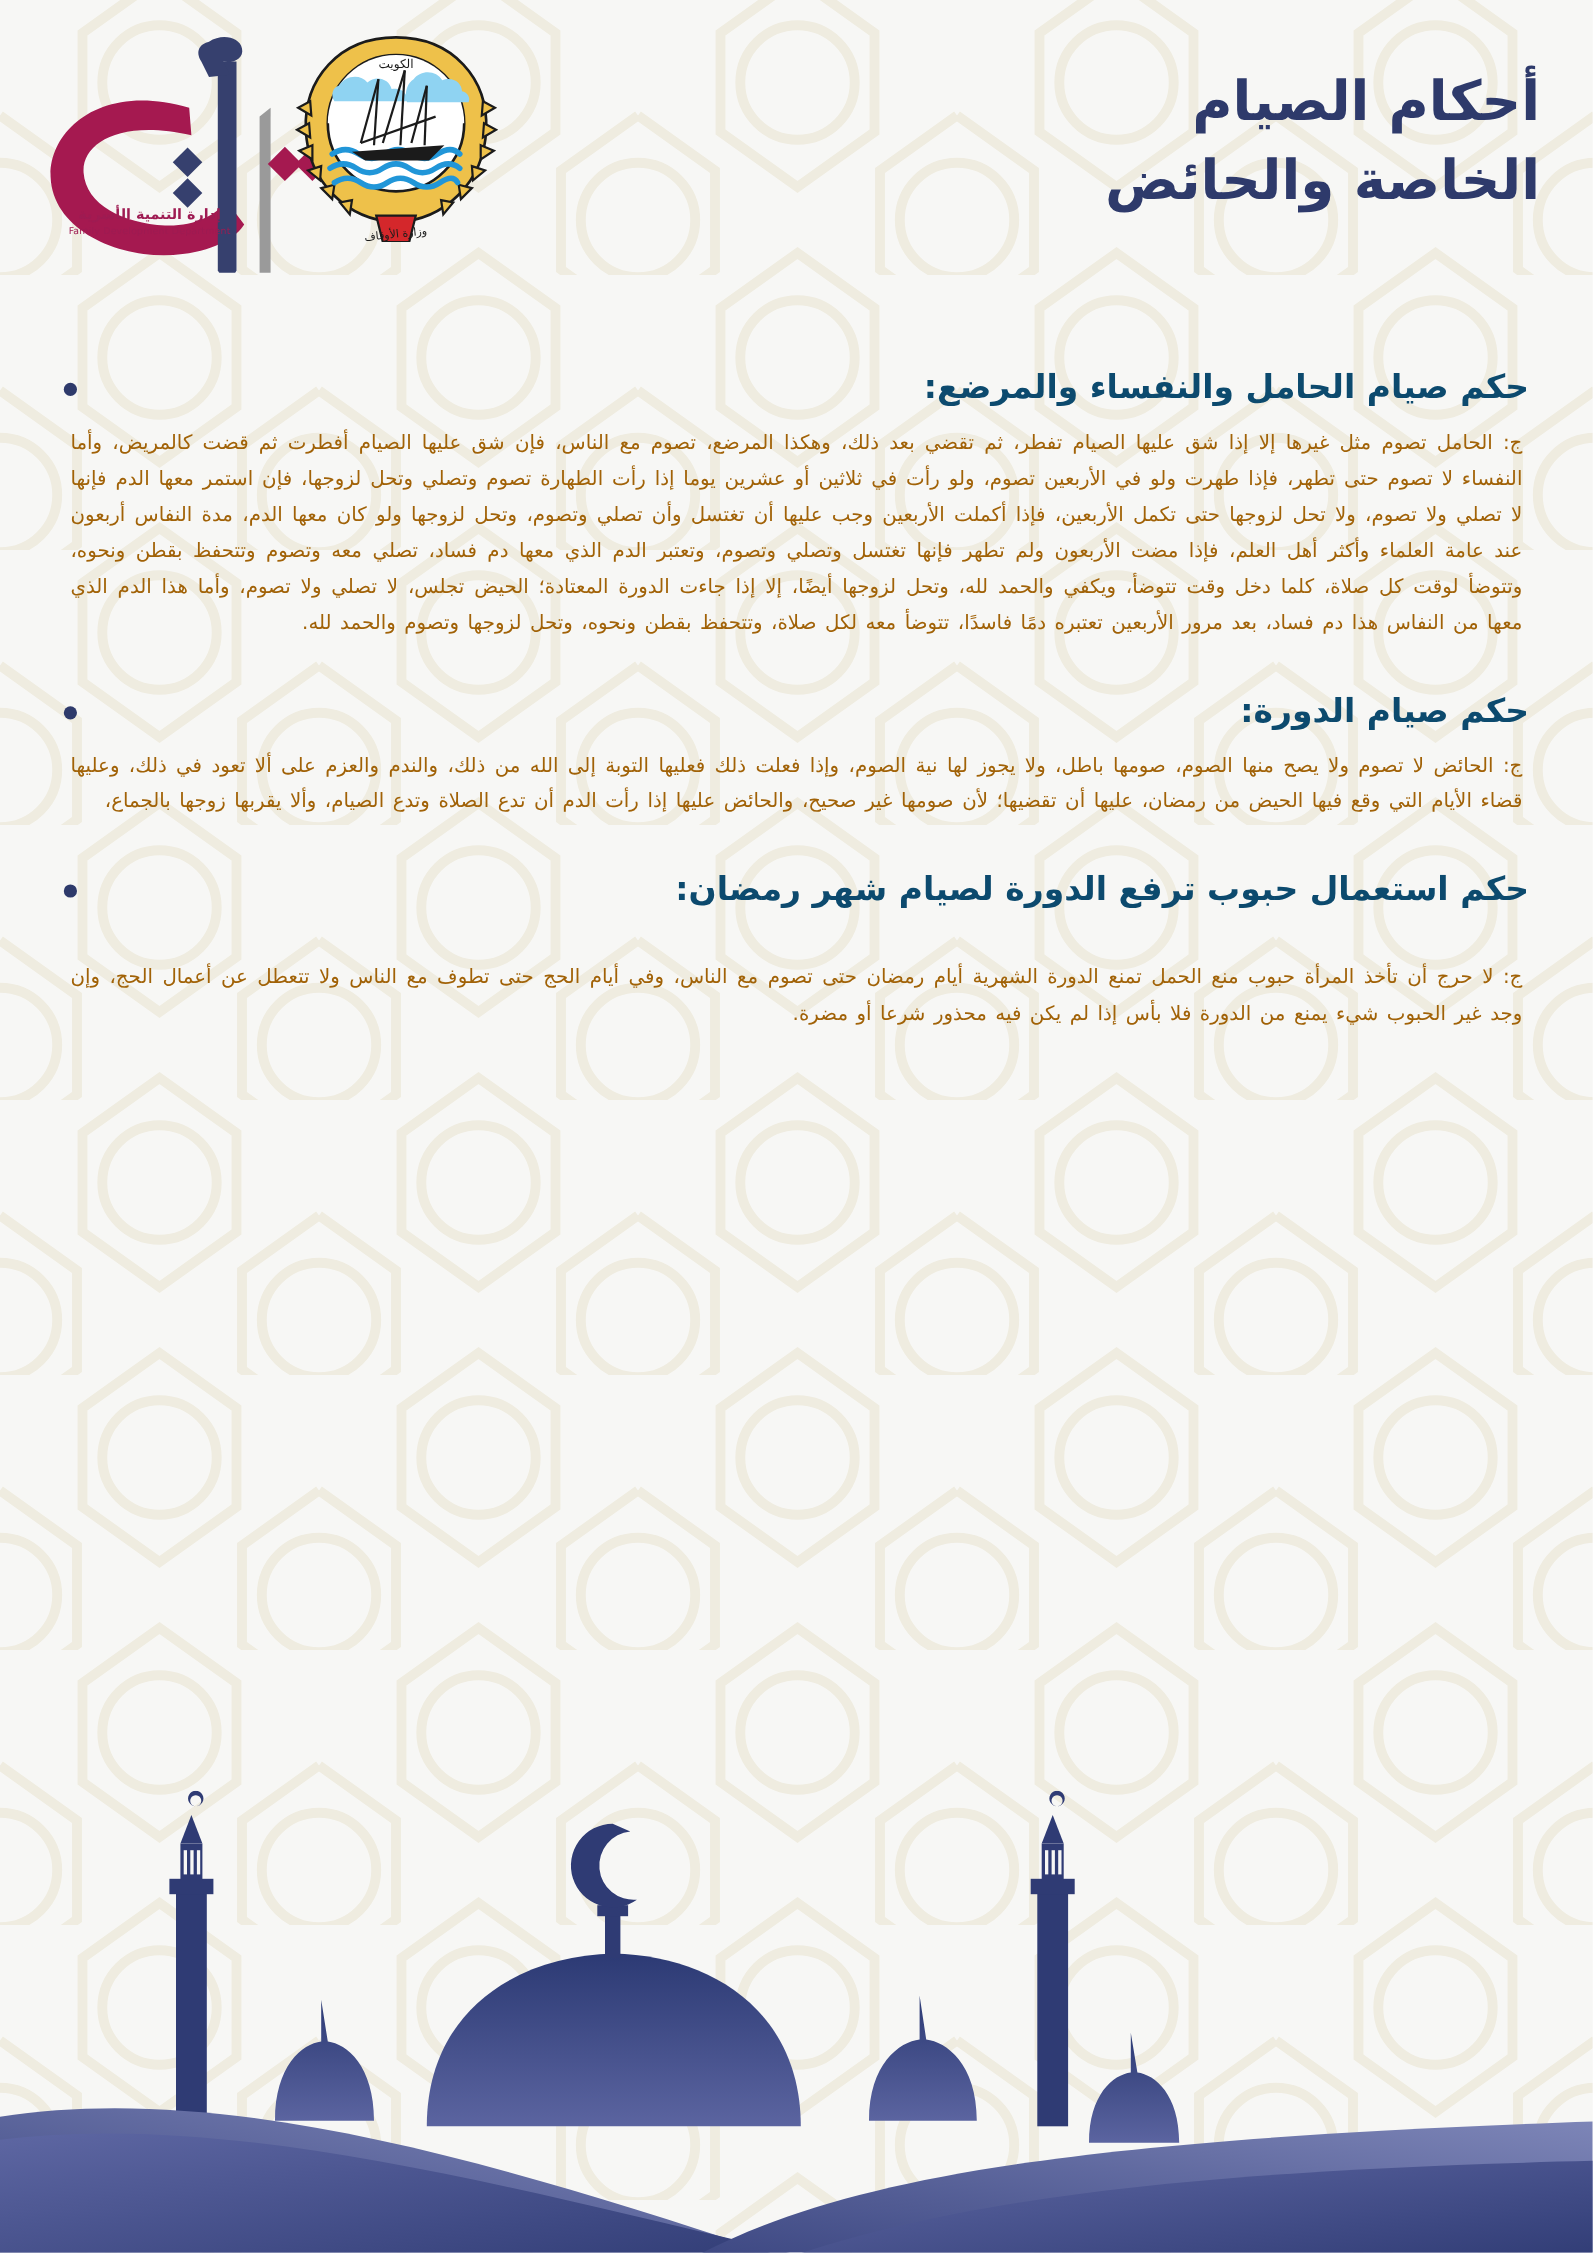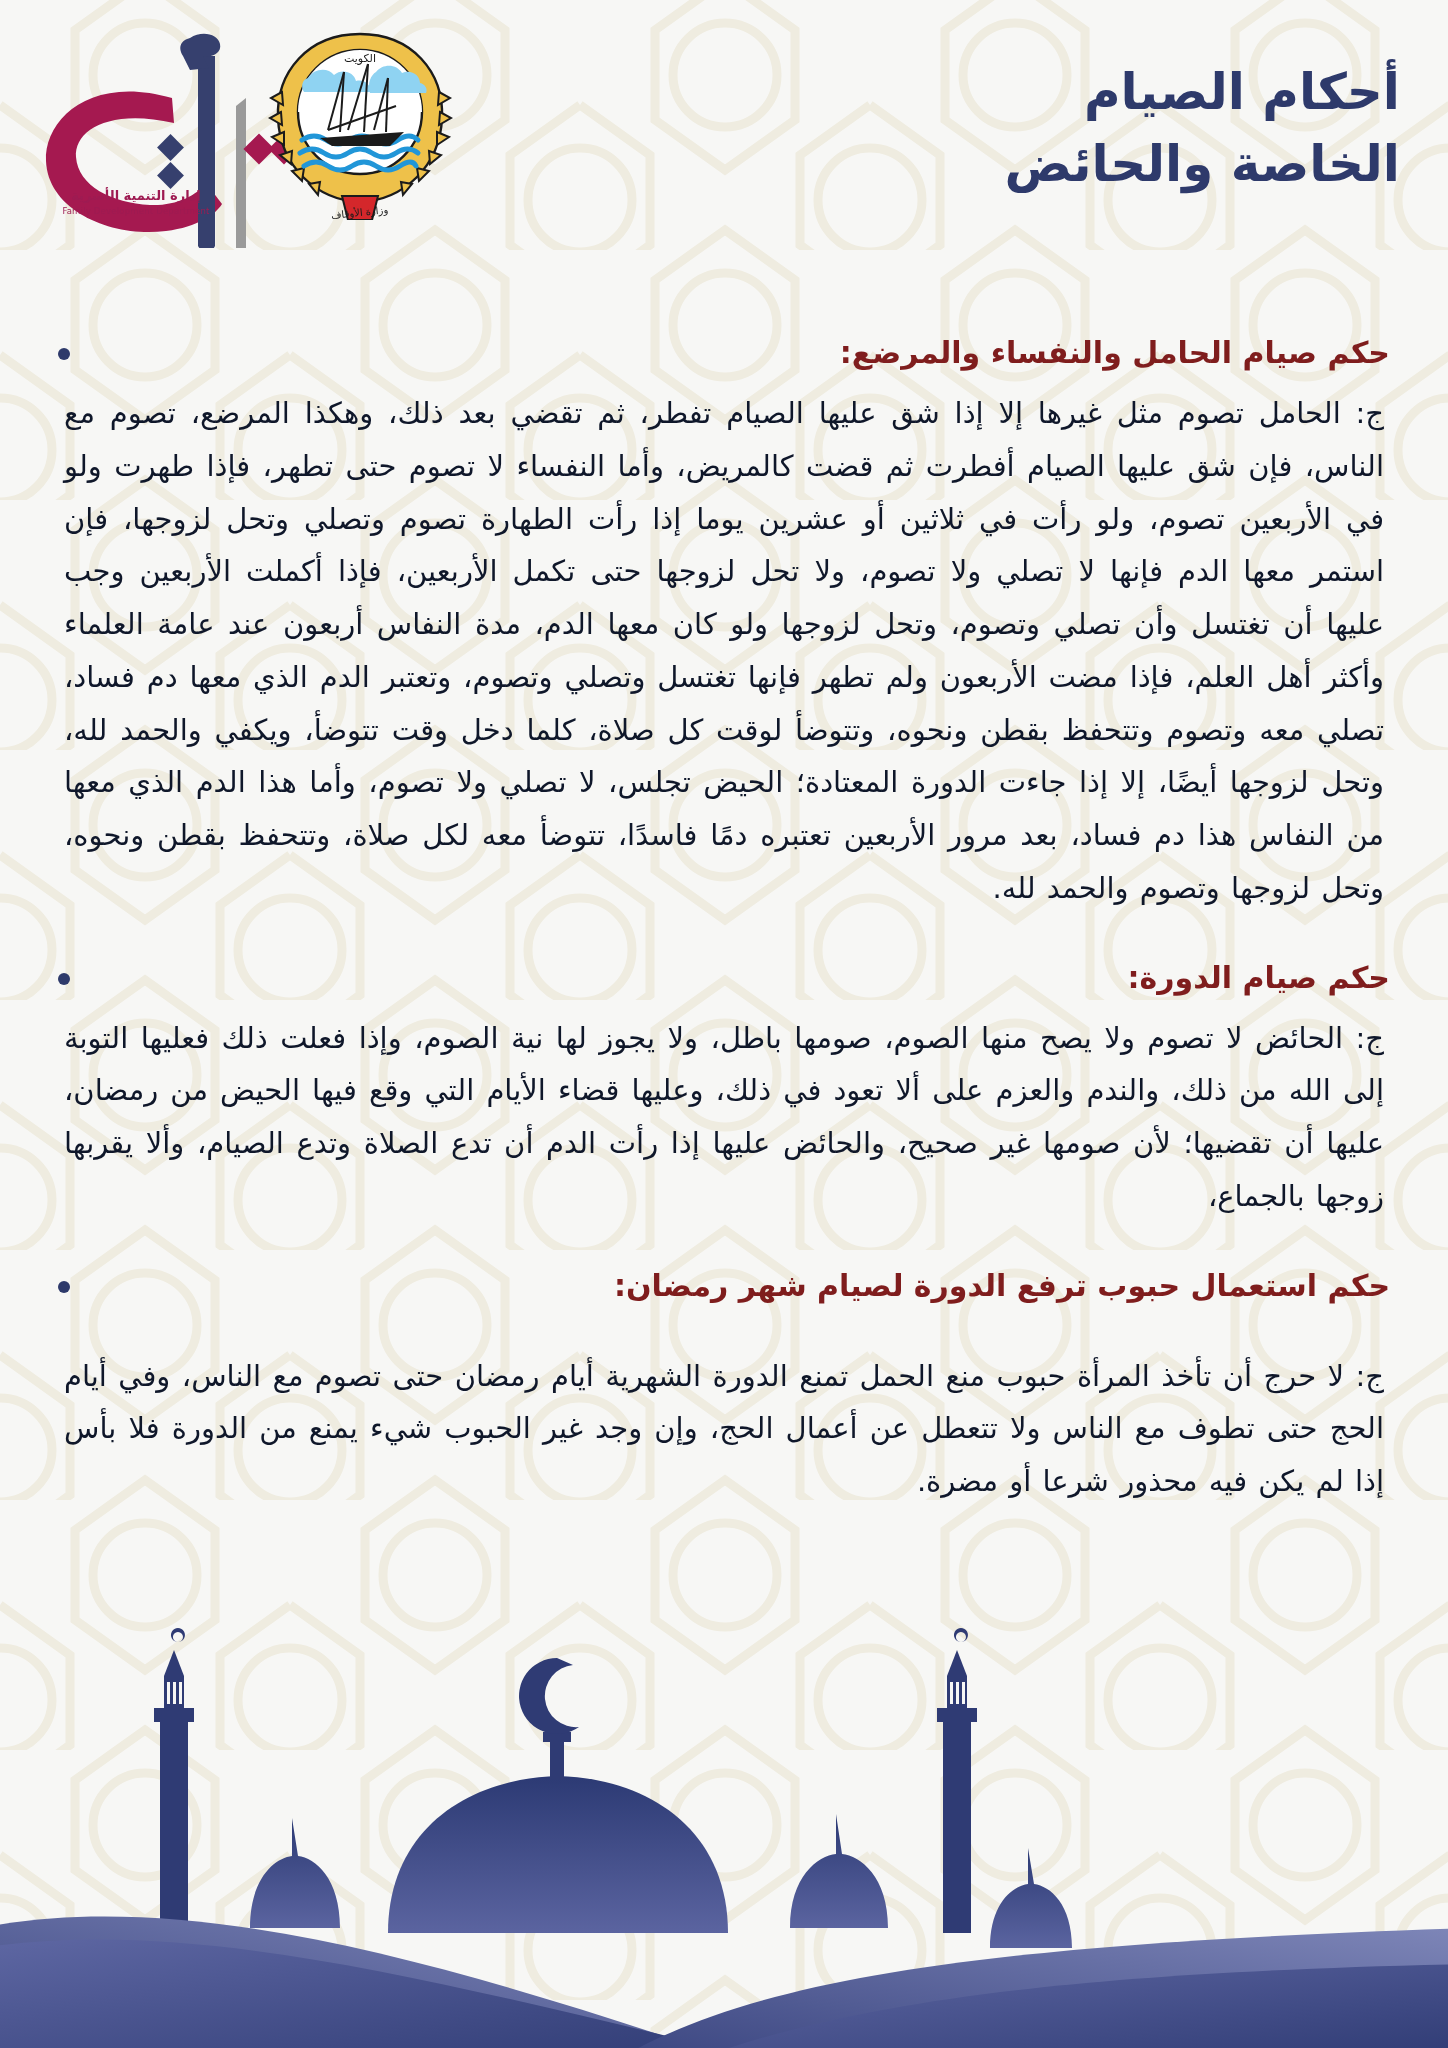--- a/index.html
+++ b/index.html
@@ -102,21 +102,21 @@
   }
 
   .section { margin-bottom: 6px; }
 
   .sec-head {
     display: flex;
     flex-direction: row-reverse;
     justify-content: flex-start;
     align-items: flex-start;
     gap: 2px;
-    color: #7f1d1d;
+    color: #0c4a6e;
     font-size: 30px;
     font-weight: bold;
     line-height: 1.5;
     text-align: right;
     direction: rtl;
   }
   .sec-head .bullet {
     flex: 0 0 auto;
     width: 12px;
     height: 12px;
@@ -127,22 +127,22 @@
   .sec-head .htxt {
     flex: 1 1 auto;
   }
   .sec-head.justified .htxt {
     text-align: justify;
     text-align-last: right;
   }
 
   .sec-body {
     margin-top: 12px;
-    color: #0f172a;
-    font-size: 29px;
+    color: #a16207;
+    font-size: 18px;
     line-height: 1.82;
     text-align: justify;
     text-align-last: right;
     direction: rtl;
     padding: 0 6px;
   }
 
   .sec-body.spaced { word-spacing: 2px; }
 
   .gap-a { height: 34px; }

